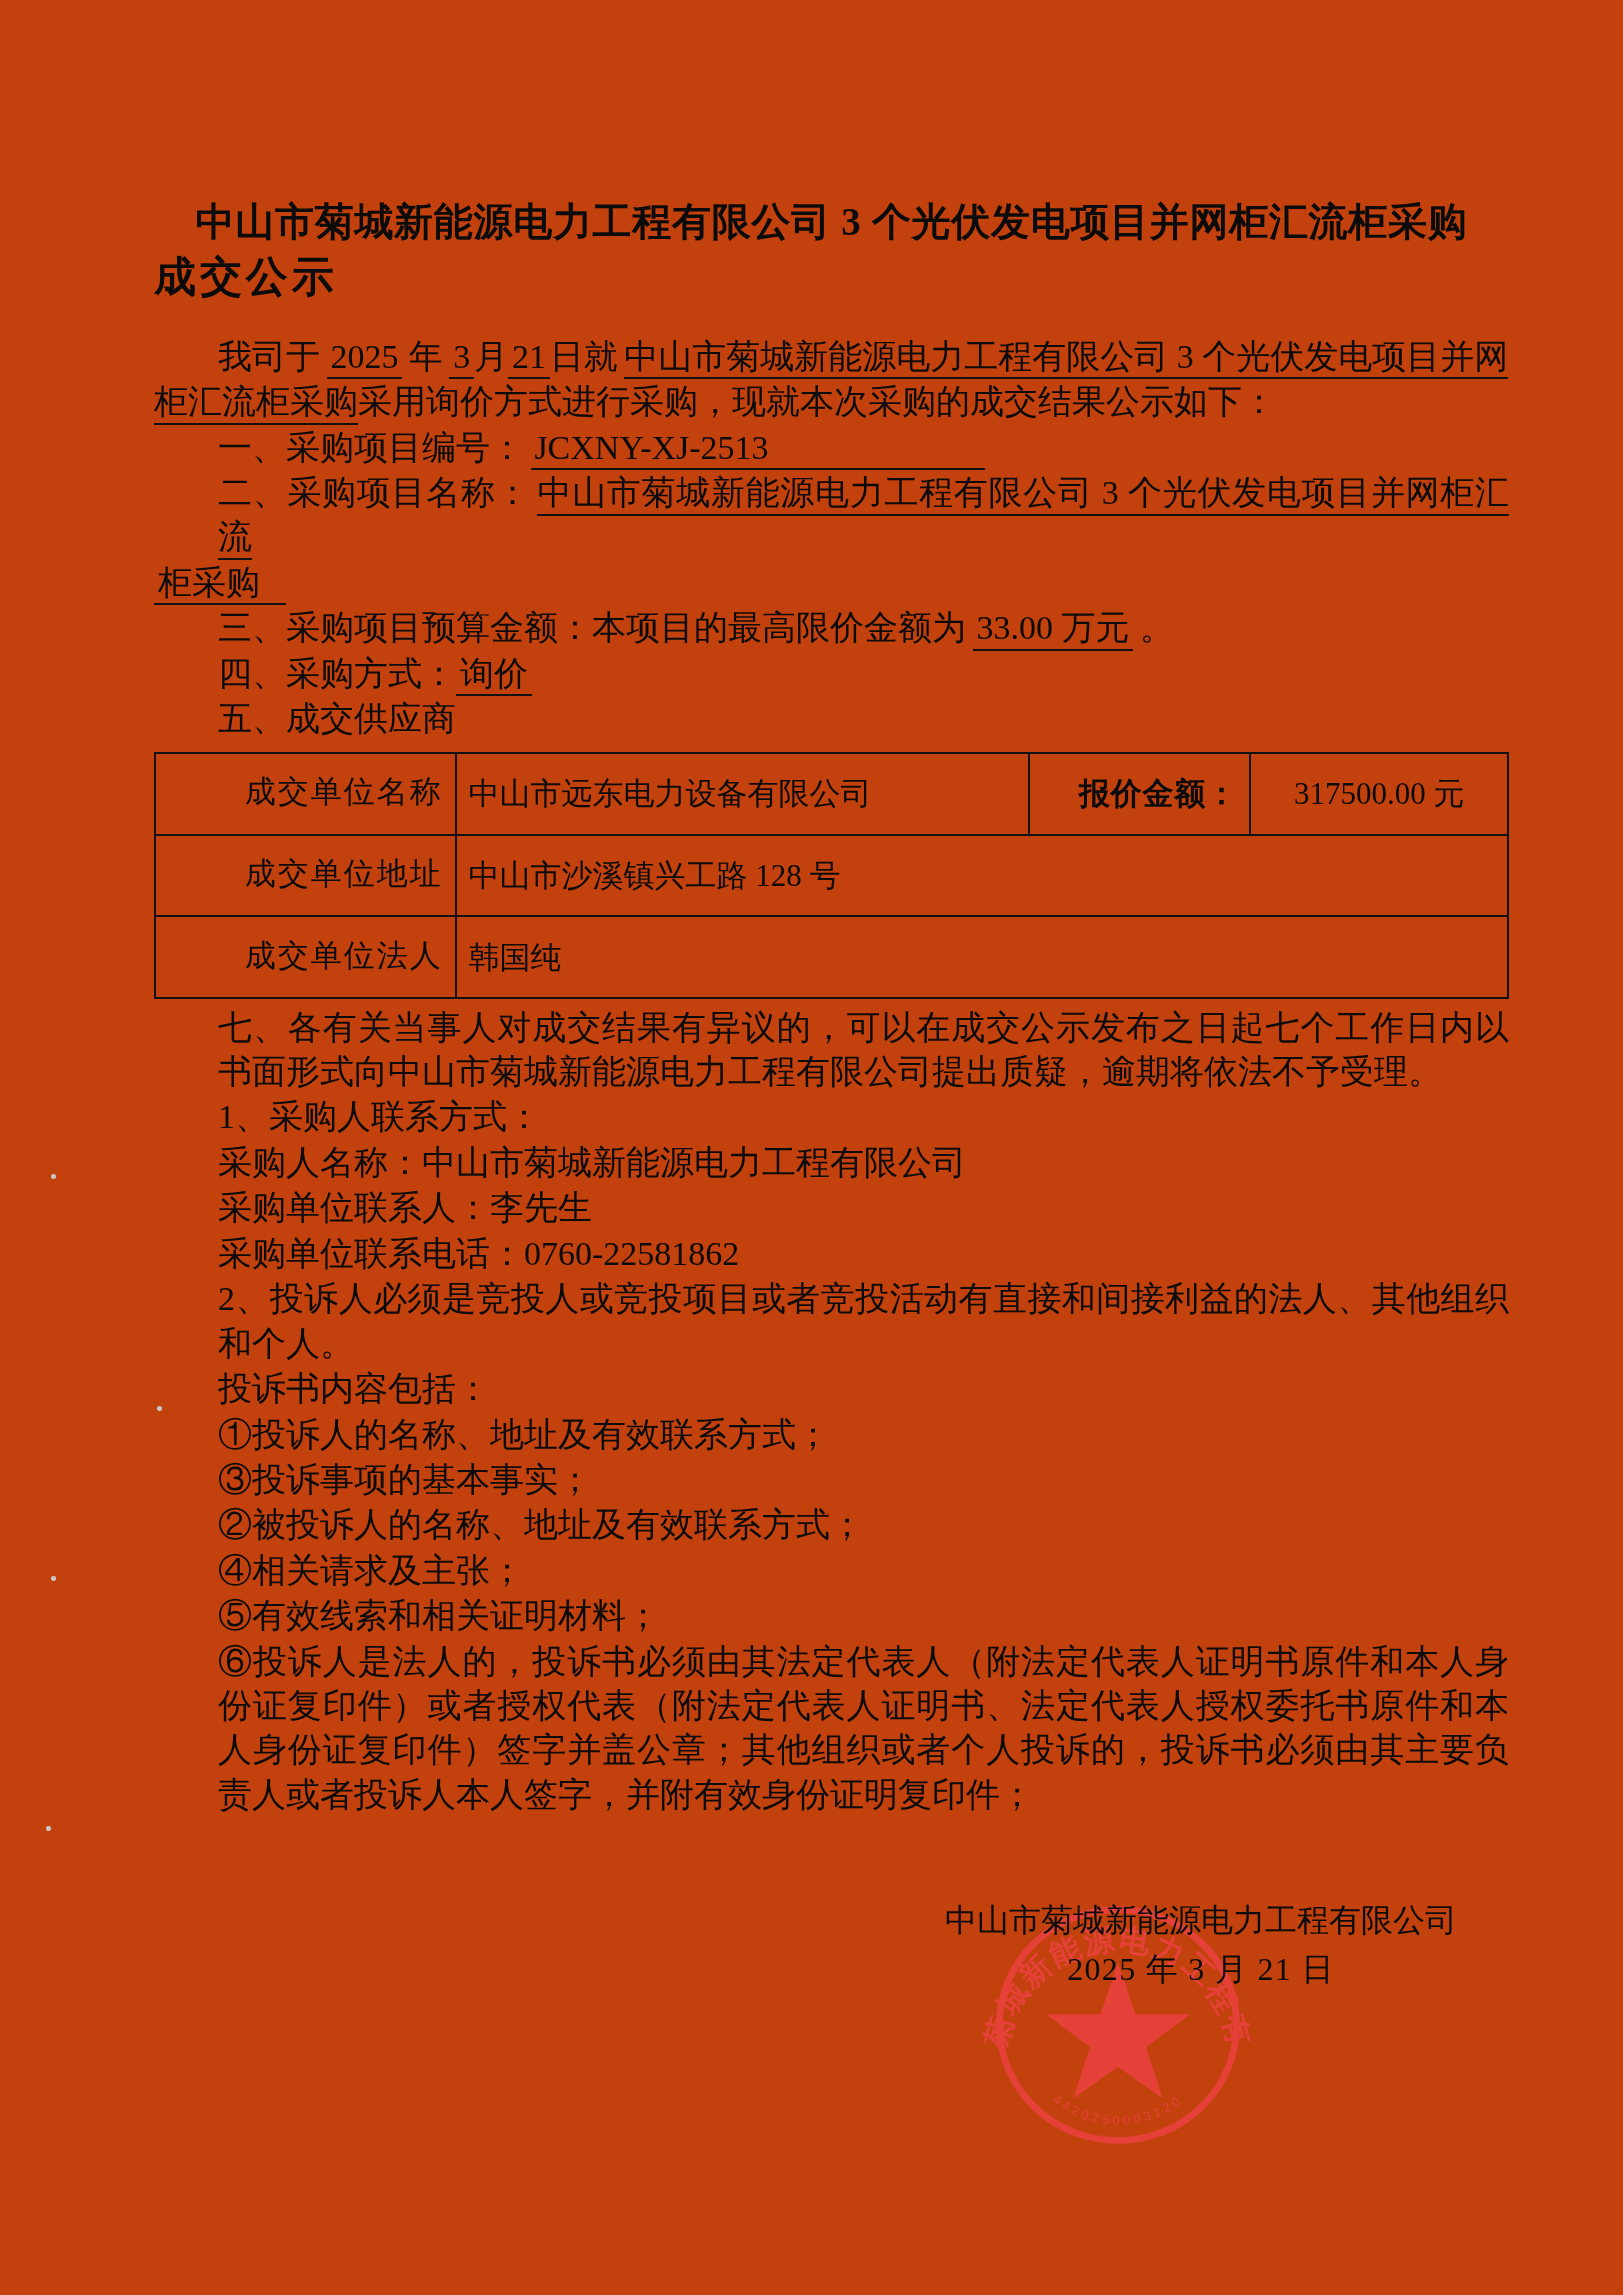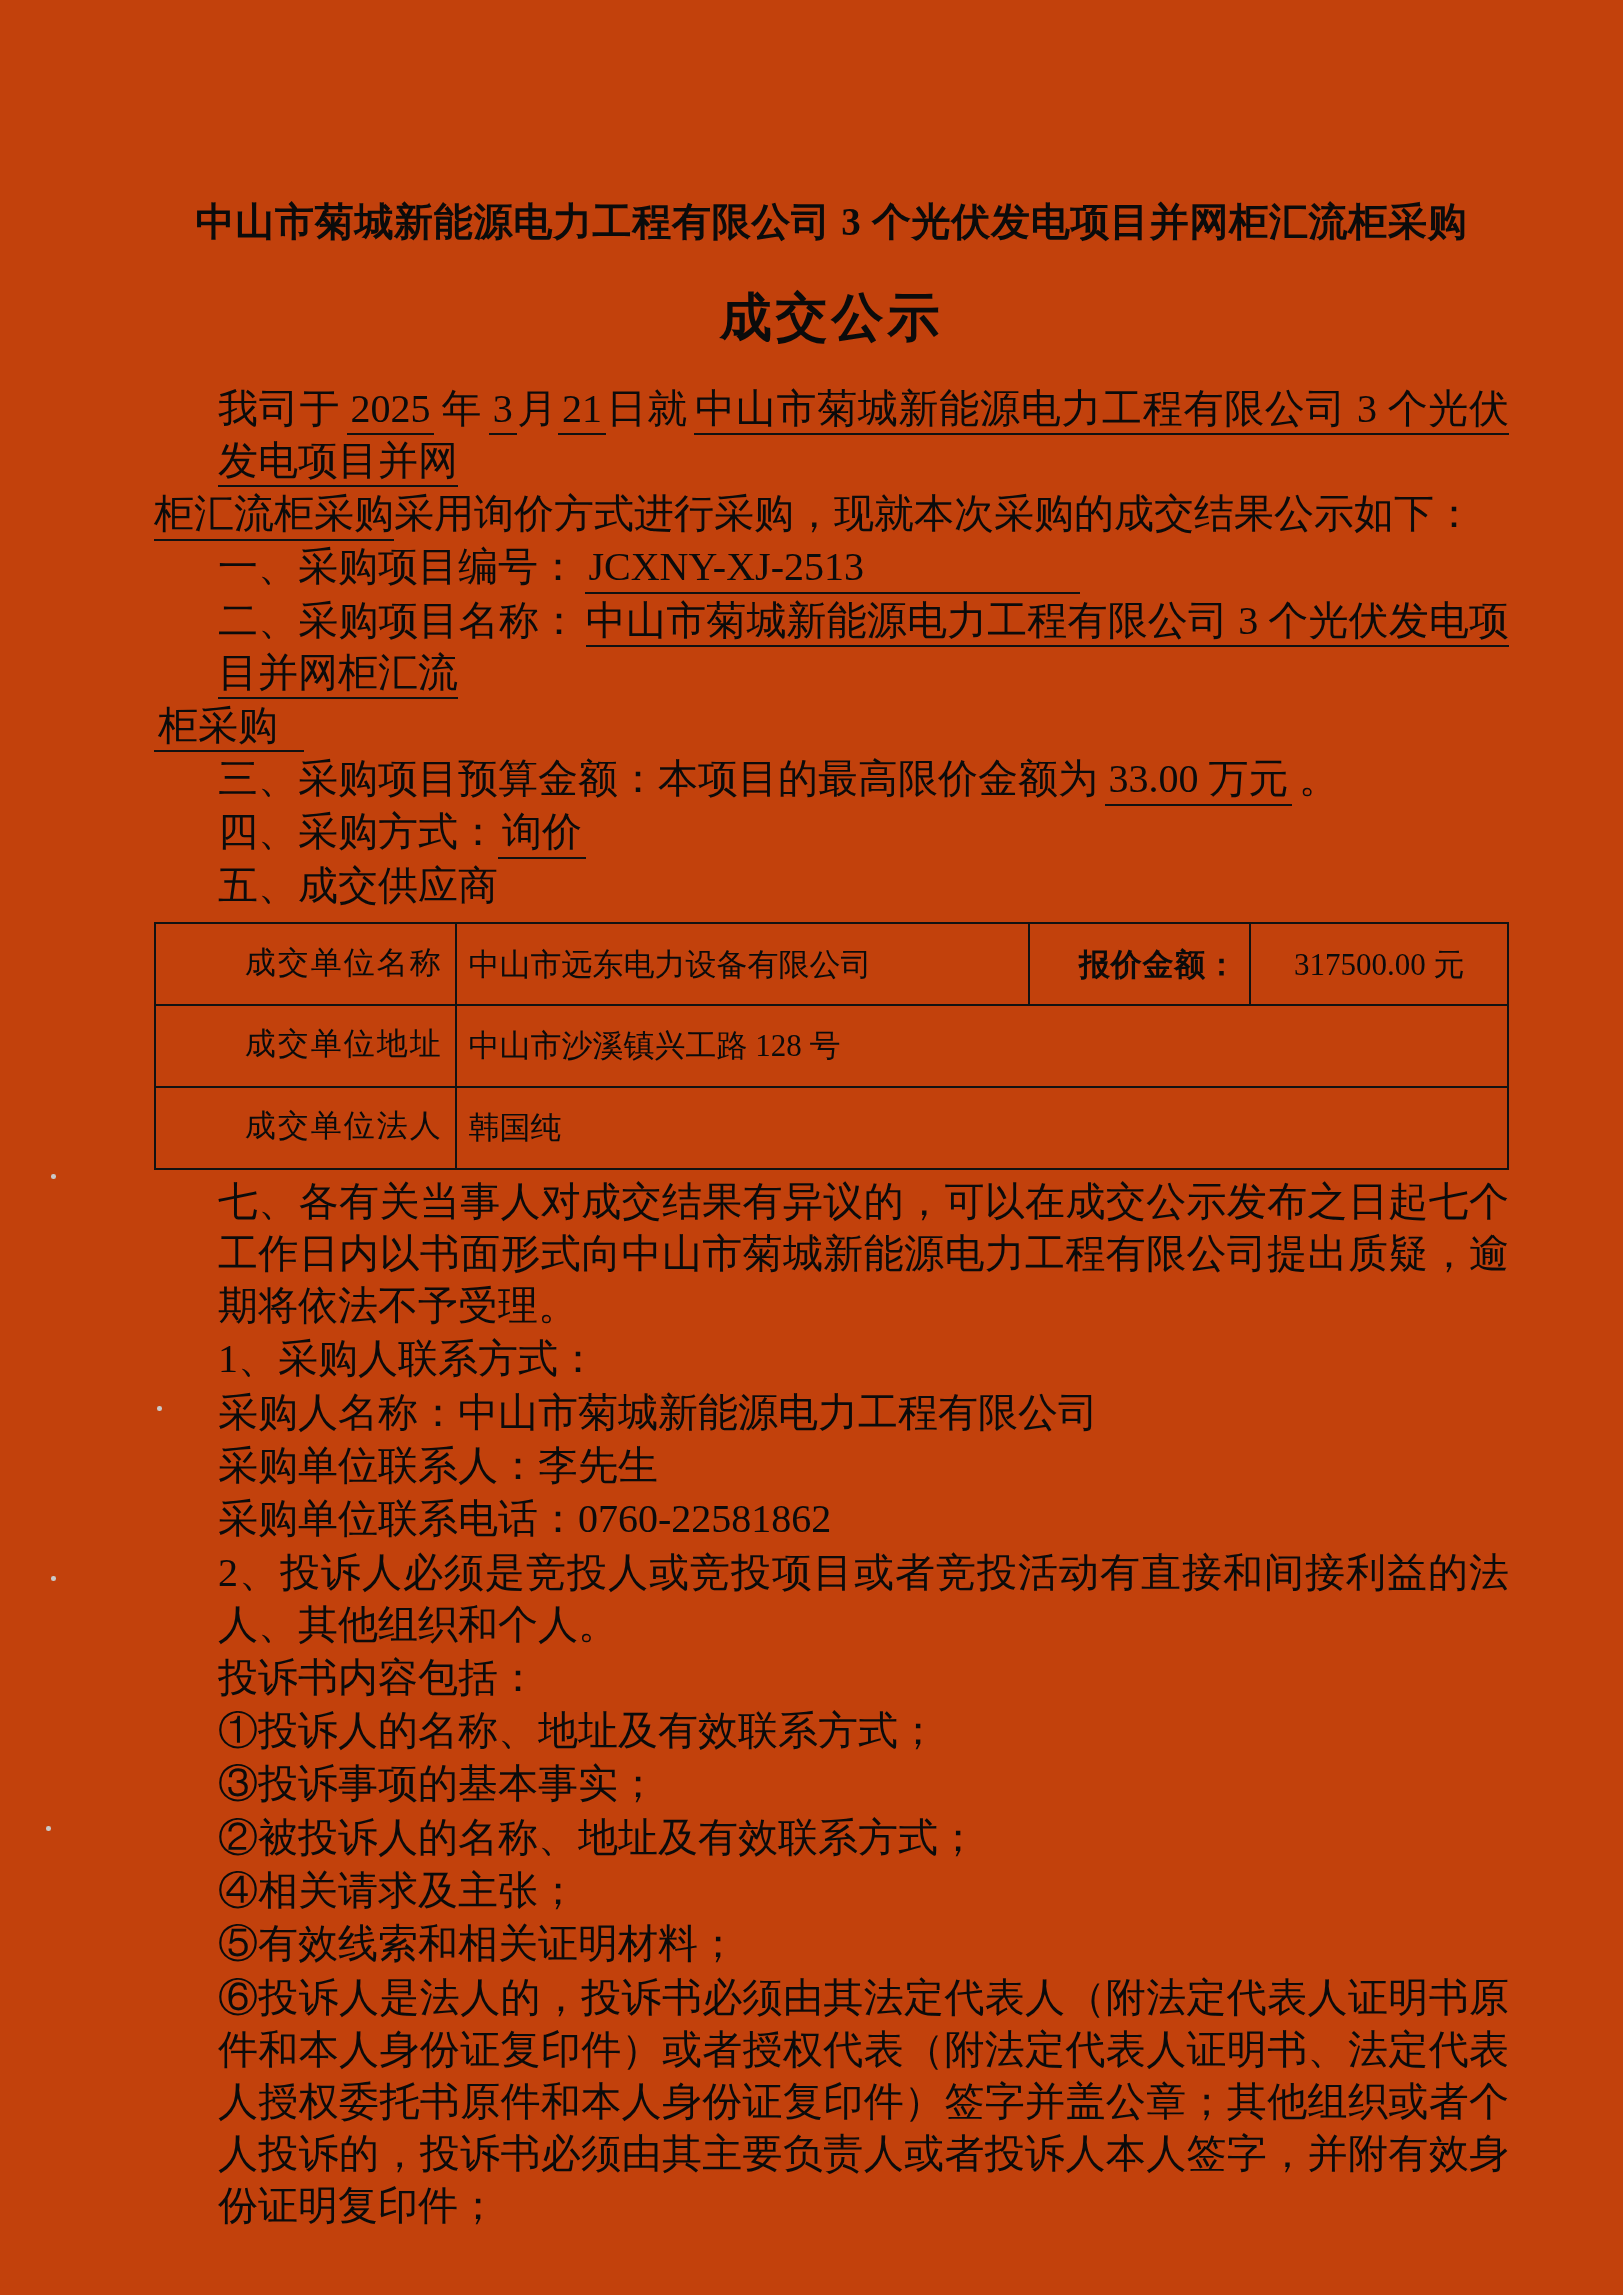--- a/index.html
+++ b/index.html
@@ -28,30 +28,29 @@
 
   .title-line {
     font-size: 39px;
     font-weight: bold;
     text-align: center;
     letter-spacing: 0.7px;
     line-height: 1.35;
     white-space: nowrap;
   }
   .title-sub {
-    font-size: 52px;
+    font-size: 42px;
     font-weight: bold;
-    text-align: center;
-    margin-top: 34px;
+    text-align: left;
     letter-spacing: 3.9px;
   }
 
   .body-block {
     margin-top: 30px;
-    font-size: 40px;
+    font-size: 34px;
     line-height: 1.30;
     text-align: justify;
     text-justify: inter-ideograph;
   }
   .para {
     margin: 0 0 1.3px 0;
     text-indent: 0;
   }
   .indent2 {
     padding-left: 64px;

